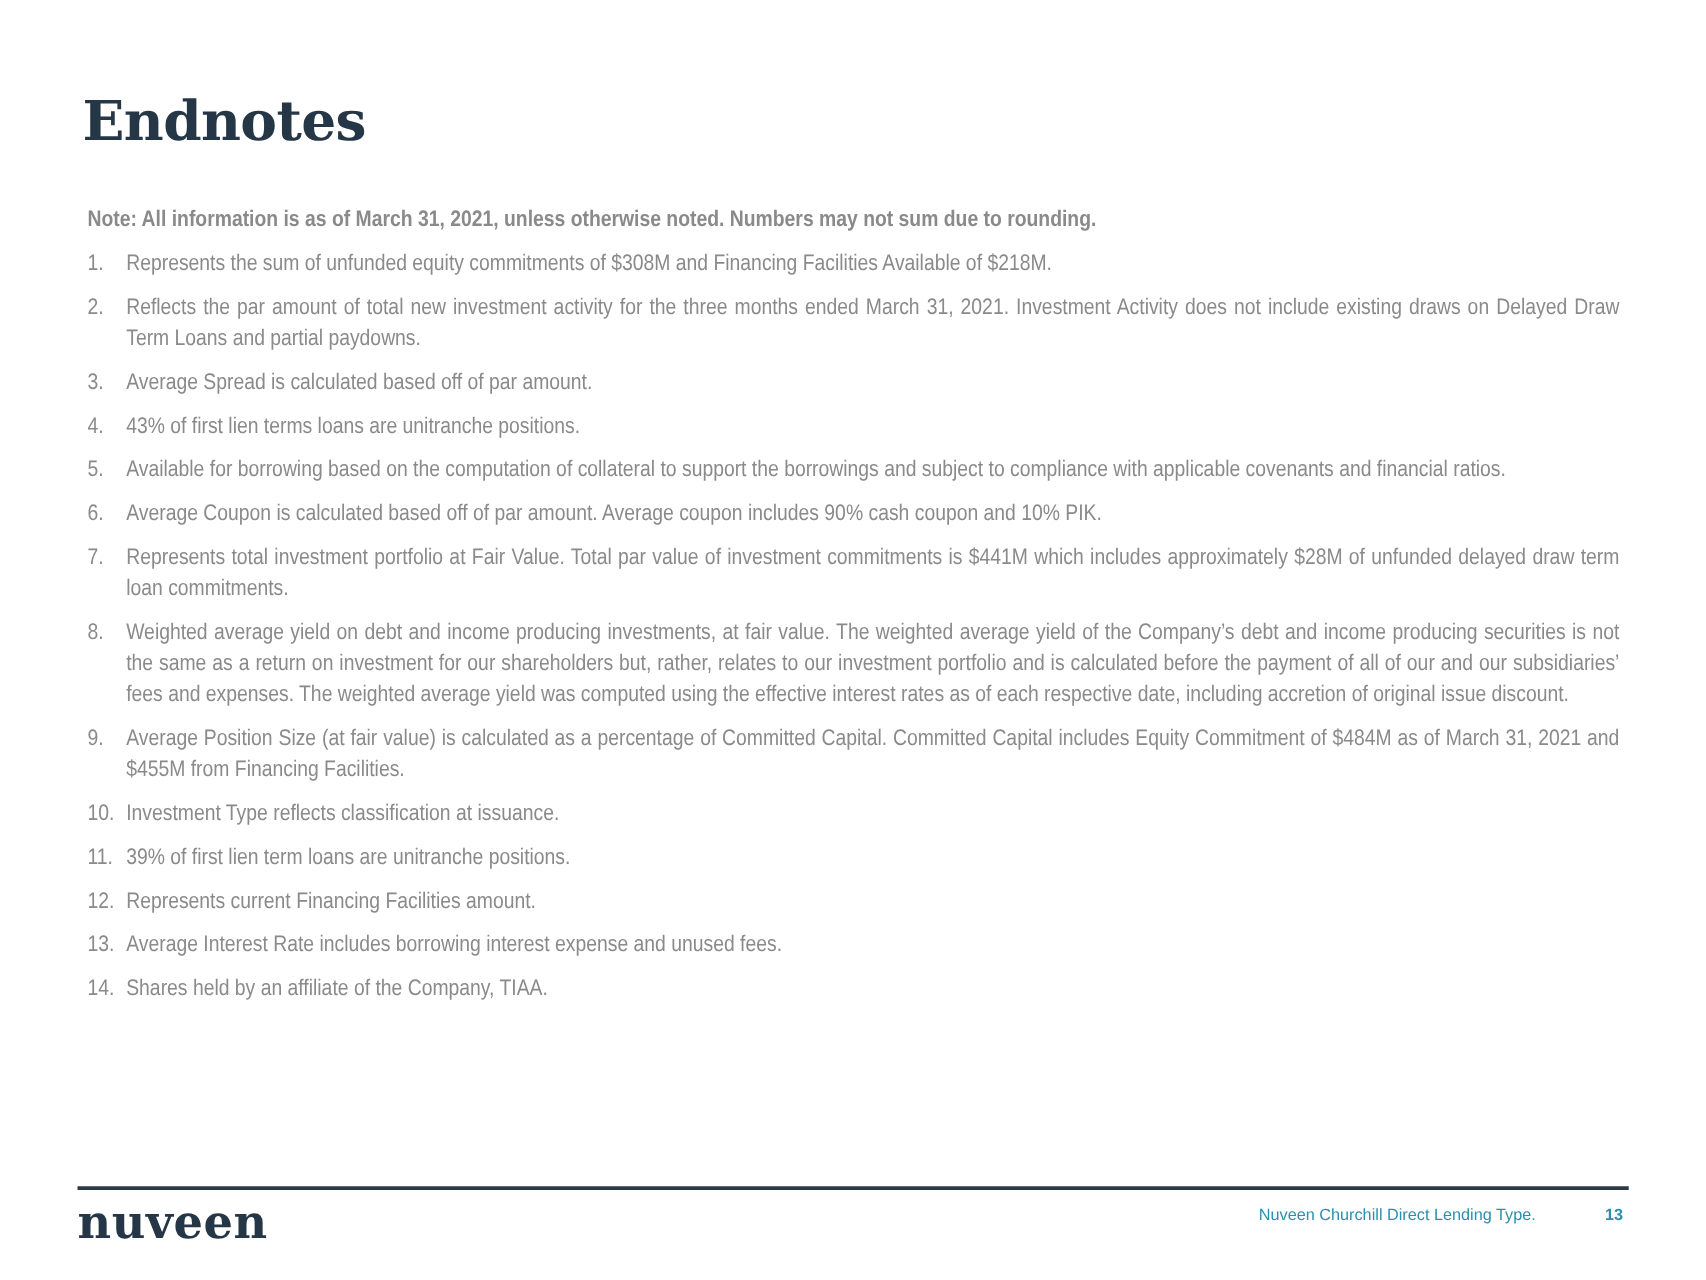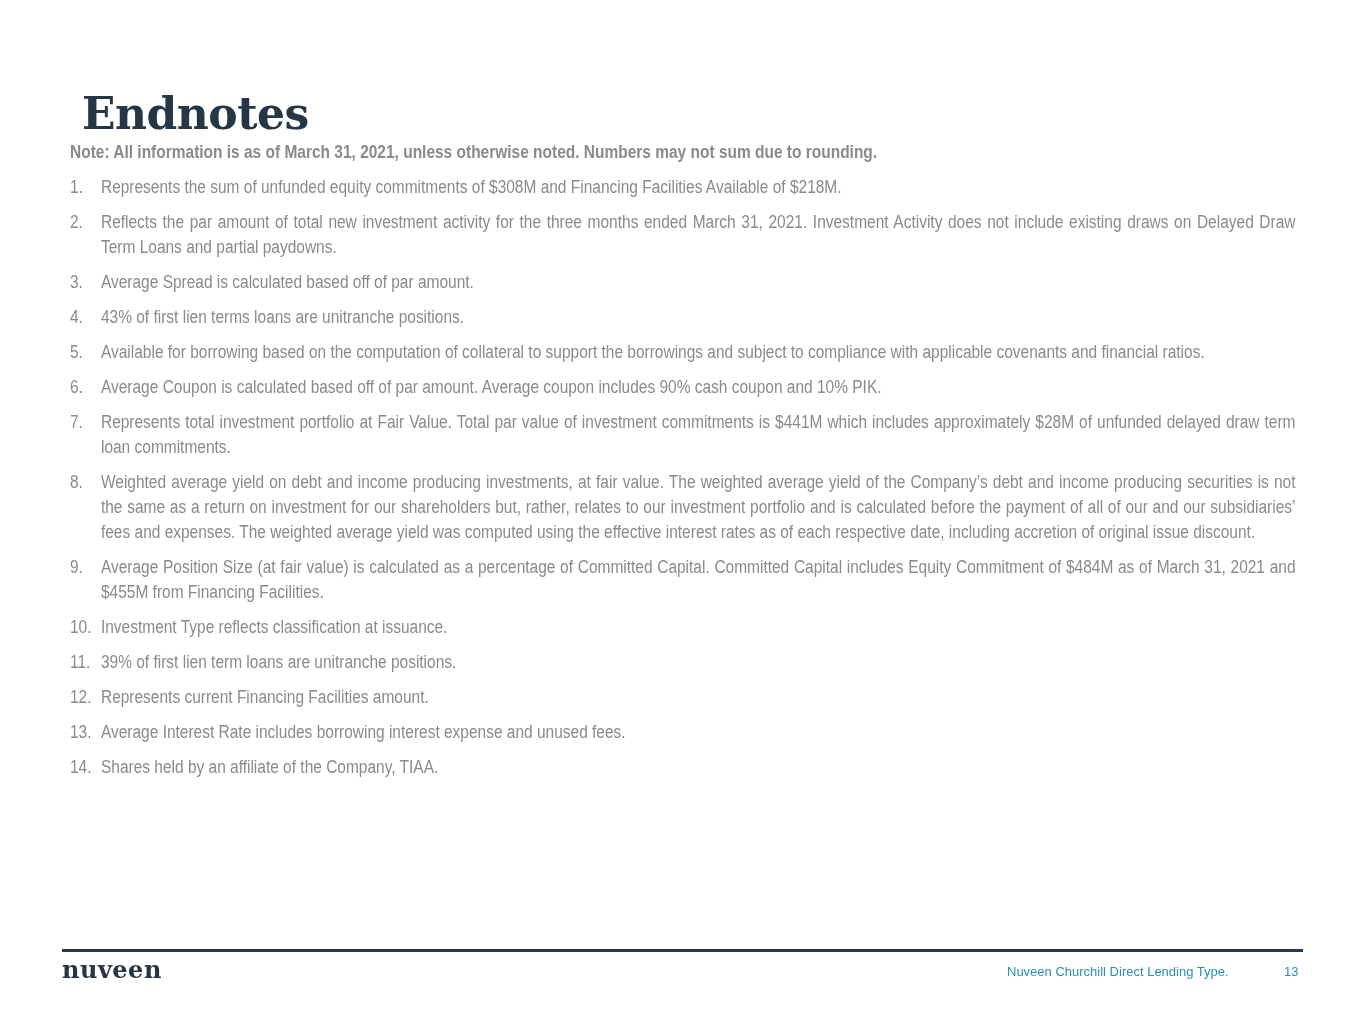--- a/index.html
+++ b/index.html
@@ -1,24 +1,24 @@
 <!DOCTYPE html>
 <html><head>
   <meta charset="utf-8">
   <style>
     html, body { margin: 0; padding: 0; background: #ffffff; }
     body { width: 1365px; height: 1024px; position: relative; overflow: hidden; }
     .title {
       position: absolute; left: 66px; top: 72px;
       font-family: "DejaVu Serif", "Liberation Serif", serif;
       font-weight: bold; font-size: 44px; color: #253746;
-      letter-spacing: -0.5px; margin: 16px;
+      letter-spacing: -0.5px; margin: 0;
     }
     .content {
-      position: absolute; left: 70px; top: 140px; width: 1226px;
+      position: absolute; left: 70px; top: 163px; width: 1226px;
       font-family: "Liberation Sans", sans-serif;
       color: #8a8a8a; font-size: 18px;
     }
     .condensed {
       transform: scaleX(0.86); transform-origin: left top;
       width: 1425px;
     }
     .note {
       font-weight: bold; line-height: 25px; margin-bottom: 10px;
     }
@@ -27,29 +27,29 @@
     }
     .item .num { width: 36px; flex: 0 0 36px; }
     .item .txt { flex: 1; text-align: justify; }
     .footer-rule {
       position: absolute; left: 62px; top: 949px; width: 1241px; height: 3px;
       background: #2b3a45;
     }
     .logo {
       position: absolute; left: 62px; top: 955px;
       font-family: "DejaVu Serif", "Liberation Serif", serif;
-      font-weight: bold; font-size: 24px; color: #253746; letter-spacing: 0.5px;
+      font-weight: bold; font-size: 37px; color: #253746; letter-spacing: 0.5px;
     }
     .footer-company {
       position: absolute; left: 1007px; top: 964px;
       font-family: "Liberation Sans", sans-serif; font-size: 13px; color: #2a8fb0;
     }
     .footer-page {
       position: absolute; left: 1284px; top: 964px;
-      font-family: "Liberation Sans", sans-serif; font-size: 13px; font-weight: normal; color: #2a8fb0;
+      font-family: "Liberation Sans", sans-serif; font-size: 13px; font-weight: bold; color: #2a8fb0;
     }
   </style>
 </head>
 <body>
 
 <h1 class="title">Endnotes</h1>
 
 <div class="content">
   <div class="condensed">
     <div class="note">Note: All information is as of March 31, 2021, unless otherwise noted.  Numbers may not sum due to rounding.</div>

